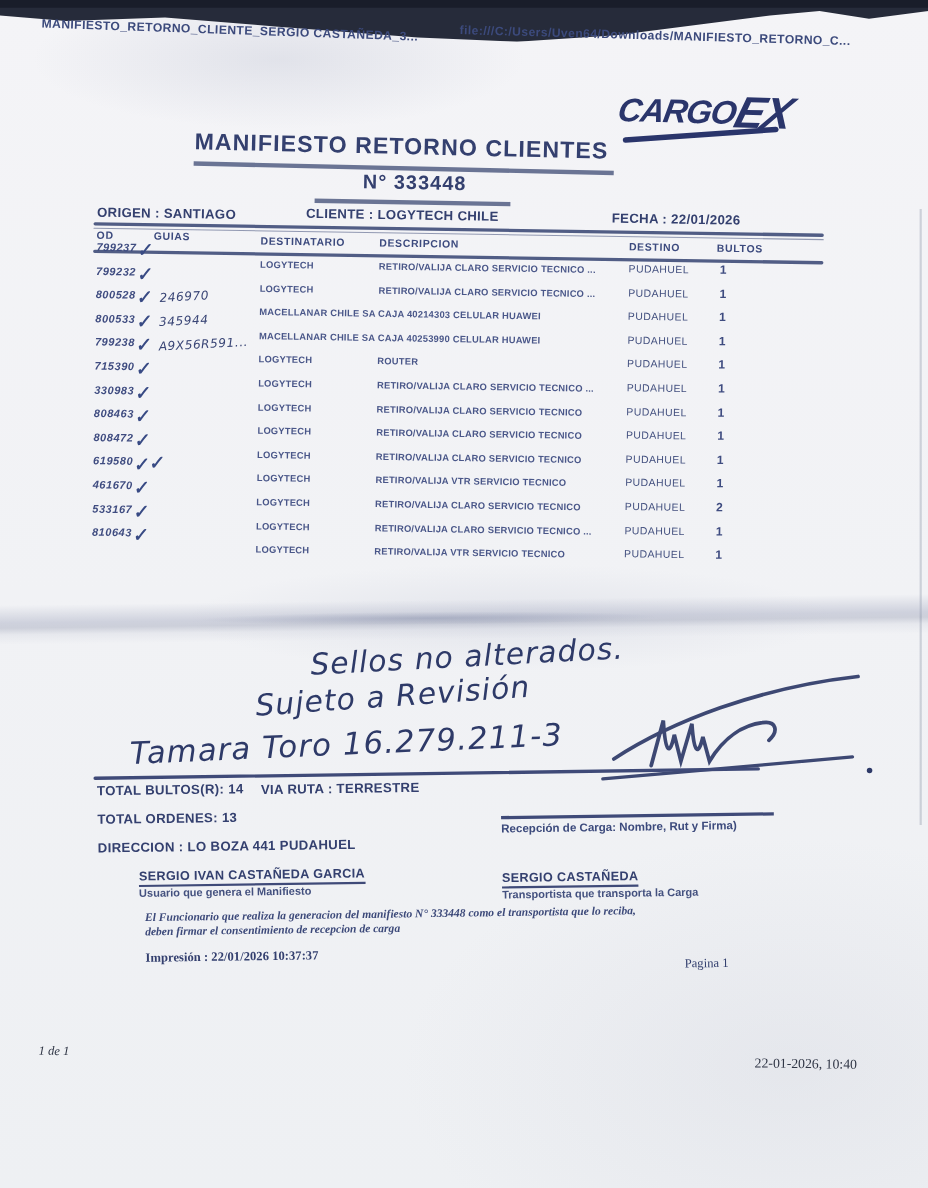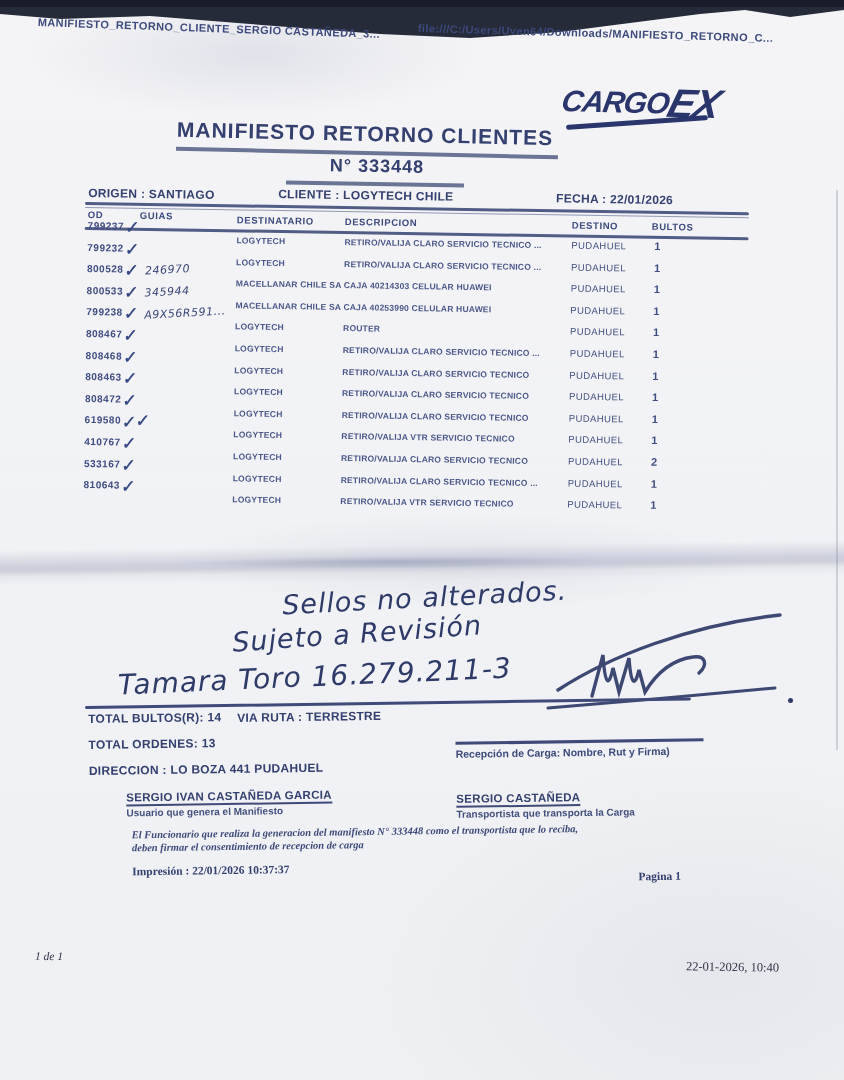--- a/index.html
+++ b/index.html
@@ -31,21 +31,21 @@
   .title-line{left:176px;top:151px;width:382px;height:3.5px;background:#6a7494;transform:rotate(1.3deg);}
   .docnum{left:288px;top:156px;width:178px;text-align:center;font-size:18px;font-weight:bold;letter-spacing:1px;color:#34406f;transform:rotate(1deg);}
   .docnum-line{left:286px;top:182px;width:178px;height:3.5px;background:#6a7494;transform:rotate(1deg);}
   
   .table{left:0;top:0;width:844px;height:520px;transform:rotate(0.9deg);transform-origin:88px 205px;}
   .meta{font-size:12px;font-weight:bold;color:#34406f;letter-spacing:.3px;white-space:nowrap;}
   .th{font-size:9.5px;font-weight:bold;color:#3c4a7e;letter-spacing:.6px;}
   .rule{background:#515d85;border-radius:2px;}
   .trow{position:absolute;left:0;width:844px;height:21.6px;}
   .cell{position:absolute;white-space:nowrap;}
-  .c-od{left:88px;top:-11px;font-size:10px;font-weight:bold;letter-spacing:.5px;color:#3f4c80;}
+  .c-od{left:88px;top:-11px;font-size:10px;font-weight:bold;letter-spacing:.5px;color:#3f4c80;font-style:italic;}
   .c-check{left:126px;top:-14px;font-size:16px;font-weight:bold;color:#384a84;transform:skewX(-12deg) rotate(-8deg);}
   .c-guia{left:146px;top:-12px;font-size:11px;font-style:italic;color:#3a4676;letter-spacing:.5px;transform:rotate(-4deg);font-family:"DejaVu Sans",sans-serif;}
   .c-dest{left:237px;top:2px;font-size:8.5px;font-weight:bold;color:#4a5789;letter-spacing:.2px;}
   .c-desc{left:345px;top:2px;font-size:8.5px;font-weight:bold;color:#4a5789;letter-spacing:.2px;}
   .c-destino{left:572px;top:1px;font-size:9.5px;font-weight:normal;color:#43507f;letter-spacing:.4px;}
   .c-bultos{left:655px;top:0;font-size:11px;font-weight:bold;color:#3f4c80;}
   .edge-r{left:836px;top:190px;width:2px;height:560px;background:rgba(120,128,150,0.3);}
   
   .crease{left:-10px;top:545px;width:880px;height:36px;transform:rotate(-0.7deg);
     background:linear-gradient(to bottom, transparent, rgba(150,156,182,0.38) 45%, rgba(110,118,148,0.28) 58%, rgba(170,175,195,0.15) 75%, transparent);}
@@ -65,21 +65,21 @@
   .t-ordenes{left:88px;top:738px;} .t-direccion{left:88px;top:764px;}
   .recep-line{left:455px;top:747px;width:248px;height:2.5px;background:#3f4a78;}
   .recep-label{left:455px;top:753px;font-size:10.5px;font-weight:bold;color:#3c4a7c;white-space:nowrap;}
   .signame{font-size:11.5px;font-weight:bold;color:#34406f;letter-spacing:.3px;border-bottom:2px solid #3f4a78;padding-bottom:1px;white-space:nowrap;}
   .sigrole{font-size:10px;font-weight:bold;color:#44517f;white-space:nowrap;}
   .u-name{left:125px;top:792px;} .u-role{left:125px;top:808px;}
   .tr-name{left:455px;top:798px;} .tr-role{left:455px;top:814px;}
   .legal{font-family:"Liberation Serif",serif;font-style:italic;font-weight:600;font-size:10.5px;color:#3d4a7a;white-space:nowrap;}
   .legal1{left:130px;top:830px;} .legal2{left:130px;top:843px;}
   .impresion{left:130px;top:866px;font-family:"Liberation Serif",serif;font-weight:bold;font-size:11.5px;color:#34406f;white-space:nowrap;}
-  .pagina{left:636px;top:878px;font-family:"Liberation Serif",serif;font-size:11.5px;font-weight:700;color:#34406f;}
+  .pagina{left:620px;top:878px;font-family:"Liberation Serif",serif;font-size:11.5px;font-weight:400;color:#34406f;}
   
   .pf{font-size:11.5px;color:#2f3545;font-family:"Liberation Serif",serif;white-space:nowrap;}
   .f-pages{left:35px;top:950px;transform:rotate(0.8deg);font-style:italic;}
   .f-date{left:686px;top:960px;font-size:12.5px;transform:rotate(0.8deg);}
   .sig-svg{left:540px;top:610px;}
 </style>
 </head>
 <body>
 
 <div class="page">
@@ -155,29 +155,29 @@
         <div class="trow" style="top: 86.4px;">
           <span class="cell c-od">799238</span>
           <span class="cell c-check">✓</span>
           <span class="cell c-guia">A9X56R591...</span>
           <span class="cell c-dest">LOGYTECH</span>
           <span class="cell c-desc">ROUTER</span>
           <span class="cell c-destino">PUDAHUEL</span>
           <span class="cell c-bultos">1</span>
         </div>
         <div class="trow" style="top: 108px;">
-          <span class="cell c-od">808467</span>
+          <span class="cell c-od">715390</span>
           <span class="cell c-check">✓</span>
           <span class="cell c-dest">LOGYTECH</span>
           <span class="cell c-desc">RETIRO/VALIJA CLARO SERVICIO TECNICO ...</span>
           <span class="cell c-destino">PUDAHUEL</span>
           <span class="cell c-bultos">1</span>
         </div>
         <div class="trow" style="top: 129.6px;">
-          <span class="cell c-od">808468</span>
+          <span class="cell c-od">330983</span>
           <span class="cell c-check">✓</span>
           <span class="cell c-dest">LOGYTECH</span>
           <span class="cell c-desc">RETIRO/VALIJA CLARO SERVICIO TECNICO</span>
           <span class="cell c-destino">PUDAHUEL</span>
           <span class="cell c-bultos">1</span>
         </div>
         <div class="trow" style="top: 151.2px;">
           <span class="cell c-od">808463</span>
           <span class="cell c-check">✓</span>
           <span class="cell c-dest">LOGYTECH</span>
@@ -195,21 +195,21 @@
         </div>
         <div class="trow" style="top: 194.4px;">
           <span class="cell c-od">619580</span>
           <span class="cell c-check">✓✓</span>
           <span class="cell c-dest">LOGYTECH</span>
           <span class="cell c-desc">RETIRO/VALIJA VTR SERVICIO TECNICO</span>
           <span class="cell c-destino">PUDAHUEL</span>
           <span class="cell c-bultos">1</span>
         </div>
         <div class="trow" style="top: 216px;">
-          <span class="cell c-od">410767</span>
+          <span class="cell c-od">461670</span>
           <span class="cell c-check">✓</span>
           <span class="cell c-dest">LOGYTECH</span>
           <span class="cell c-desc">RETIRO/VALIJA CLARO SERVICIO TECNICO</span>
           <span class="cell c-destino">PUDAHUEL</span>
           <span class="cell c-bultos">2</span>
         </div>
         <div class="trow" style="top: 237.6px;">
           <span class="cell c-od">533167</span>
           <span class="cell c-check">✓</span>
           <span class="cell c-dest">LOGYTECH</span>

